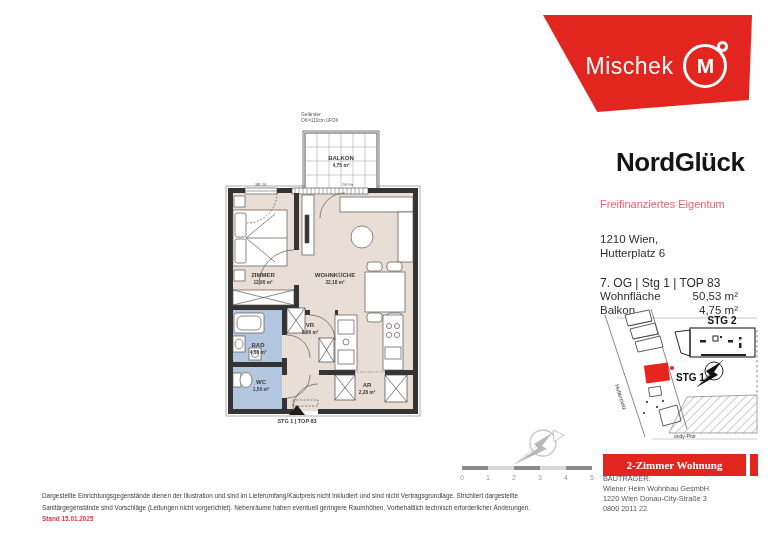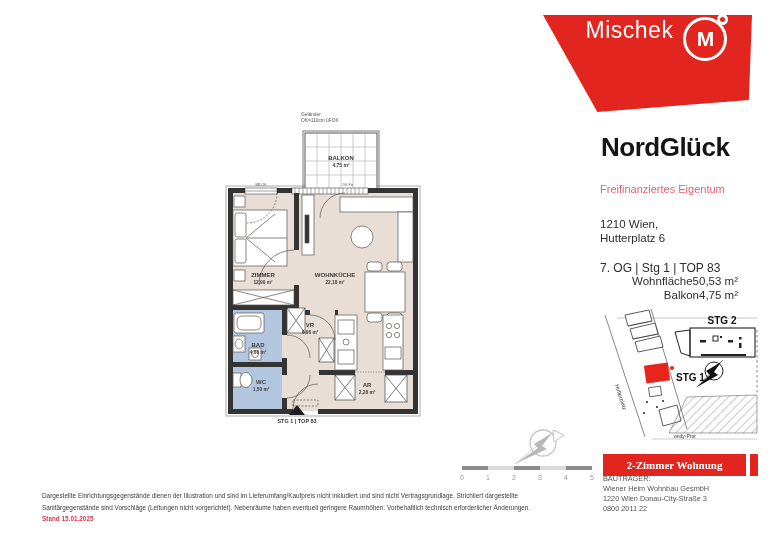--- a/index.html
+++ b/index.html
@@ -2,33 +2,33 @@
 <html><head>
 <meta charset="utf-8">
 <style>
   html,body{margin:0;padding:0;background:#fff;}
   .page{position:relative;width:770px;height:544px;background:#ffffff;overflow:hidden;
         font-family:"Liberation Sans", sans-serif;color:#222;}
 
   
   .logo{position:absolute;left:543px;top:15px;width:209px;height:100px;background:#e2261f;
         clip-path:polygon(0% 0%, 100% 0%, 98.5% 85%, 26% 97%);
-        display:flex;align-items:flex-start;justify-content:center;gap:10px;padding-top:2px;box-sizing:border-box;}
+        display:flex;align-items:center;justify-content:center;gap:10px;padding-top:2px;box-sizing:border-box;}
   .logo .brand{color:#fff;font-size:23px;letter-spacing:.5px;margin-left:18px;}
   .logo .mcircle{position:relative;width:38px;height:38px;border:3px solid #fff;border-radius:50%;
         display:flex;align-items:center;justify-content:center;color:#fff;font-size:21px;font-weight:bold;}
   .logo .tmdot{position:absolute;right:-4px;top:-6px;width:5px;height:5px;border:3px solid #fff;border-radius:50%;background:#e2261f;}
 
   
   .info{position:absolute;left:600px;top:131px;width:170px;}
-  .info h1{margin:1px;font-size:26px;font-weight:bold;color:#151515;letter-spacing:-0.5px;}
+  .info h1{margin:16px;font-size:26px;font-weight:bold;color:#151515;letter-spacing:-0.5px;}
   .info .subtitle{margin-top:20px;font-size:11px;color:#ec5f6d;}
   .info .address{margin-top:23px;font-size:11.5px;line-height:13.5px;color:#2e2e2e;}
   .info .unit{margin-top:16px;font-size:12px;color:#2e2e2e;}
-  .info .arearow{display:flex;justify-content:flex-end;width:138px;font-size:11.5px;
+  .info .arearow{display:flex;justify-content:space-between;width:138px;font-size:11.5px;
         line-height:13.5px;color:#2e2e2e;}
 
   
   .plan-svg{position:absolute;left:215px;top:100px;}
   .site-svg{position:absolute;left:597px;top:307px;}
   .scale-svg{position:absolute;left:440px;top:418px;}
   text{font-family:"Liberation Sans", sans-serif;}
   .plan-label{font-weight:bold;fill:#3a3a3a;}
   .tiny{fill:#555;}
 

